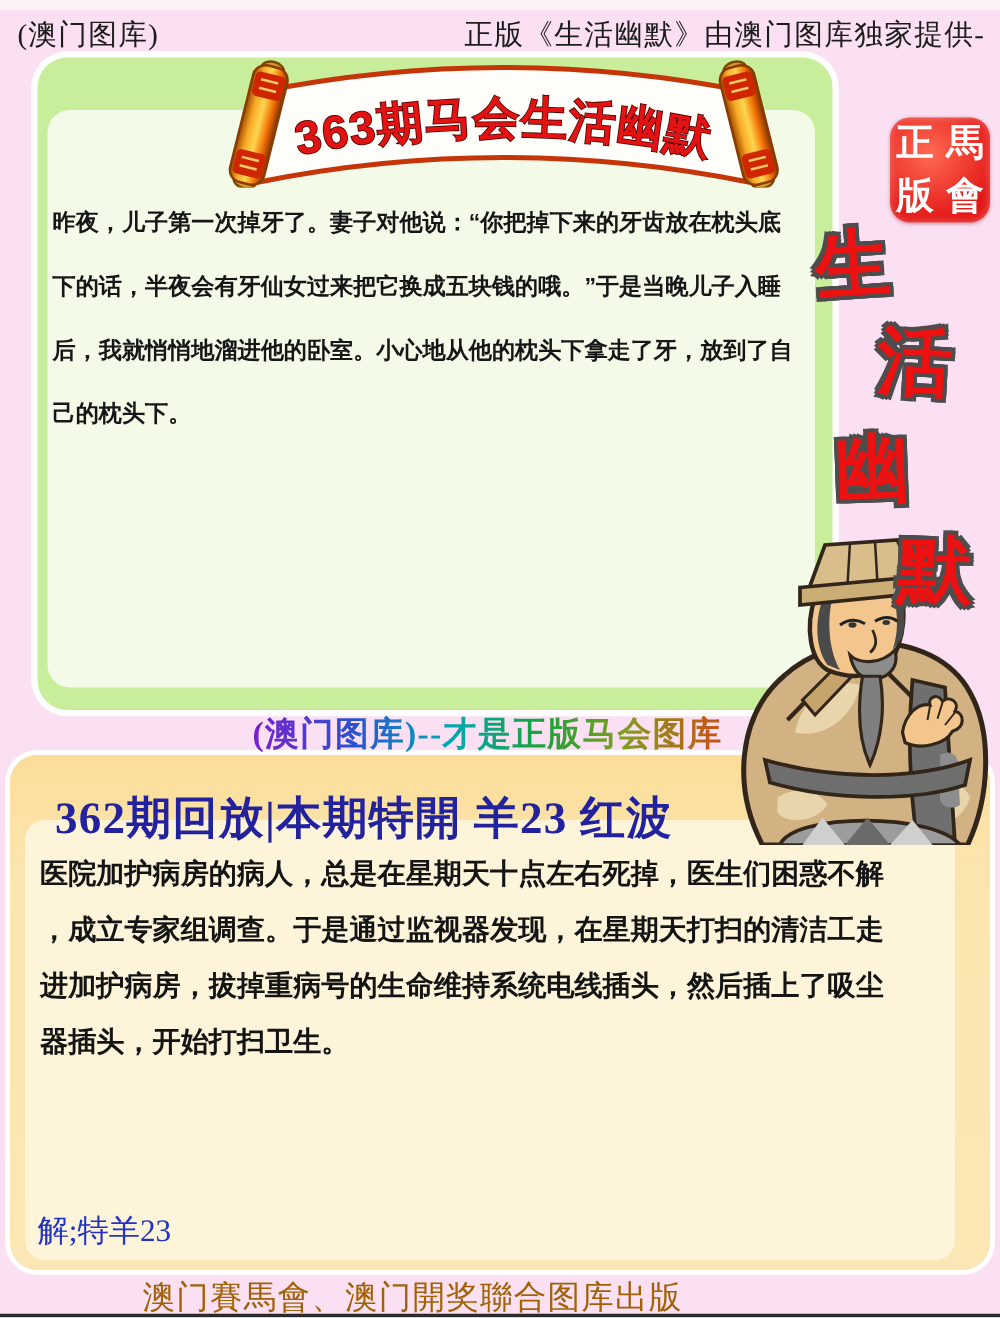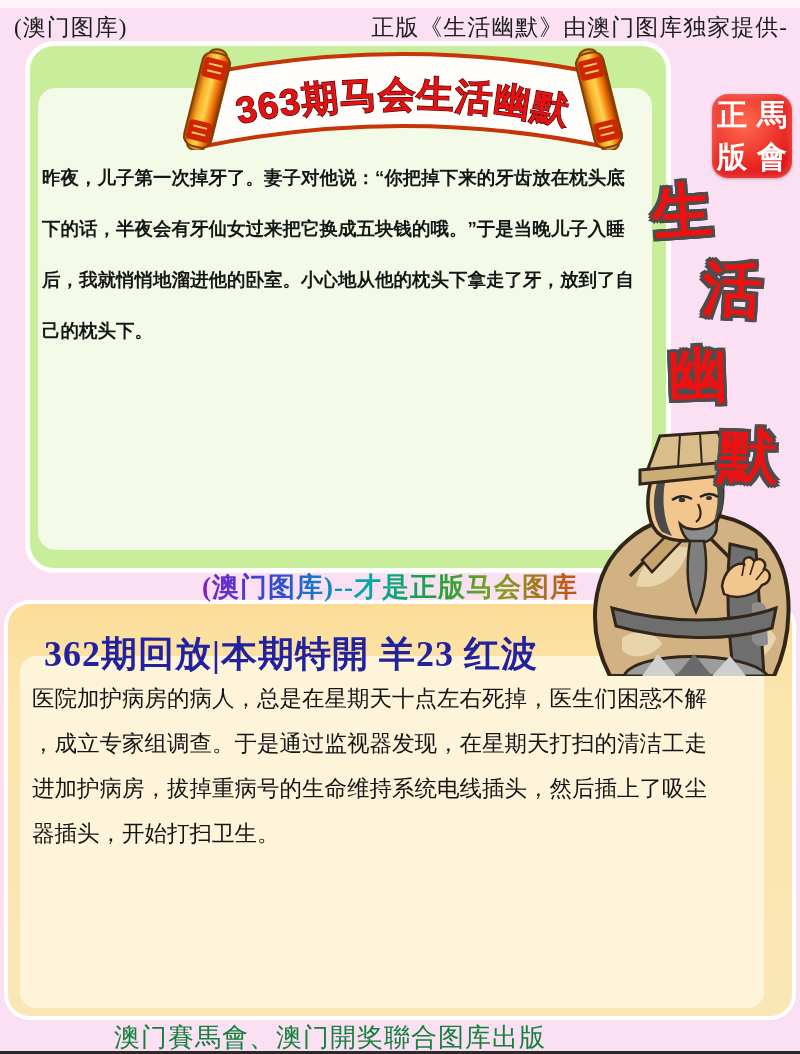--- a/index.html
+++ b/index.html
@@ -92,32 +92,32 @@
     position:absolute;left:44px;top:630px;
     font-size:36px;font-weight:bold;color:#22229e;letter-spacing:1px;z-index:2;
   }
   .replay-inner{
     position:absolute;left:20px;top:656px;width:744px;height:352px;
     background:#fdf4da;border-radius:16px;z-index:1;
   }
   .replay-body{
     position:absolute;left:32px;top:676px;width:692px;
     font-family:"Liberation Sans", sans-serif;
-    font-weight:normal;font-size:22.5px;line-height:45px;color:#141414;
+    font-weight:bold;font-size:22.5px;line-height:45px;color:#141414;
     line-break:anywhere;word-break:break-all;z-index:2;
   }
   .replay-answer{
     position:absolute;left:30px;top:968px;
     font-size:25px;color:#2233c4;z-index:2;
   }
 
   
   .footer-text{
     position:absolute;left:0;top:1020px;width:660px;text-align:center;
-    font-size:26px;color:#15803d;letter-spacing:1px;z-index:2;
+    font-size:26px;color:#a16207;letter-spacing:1px;z-index:2;
   }
   .bottom-bar{position:absolute;left:0;bottom:0;width:800px;height:3px;background:#2a2a2a;}
 </style>
 </head>
 <body>
 
 <div id="root">
 
   <div class="top-strip"></div>
 
@@ -206,17 +206,18 @@
     <path d="M138,162 C140,148 150,138 160,140 C158,134 166,130 170,137 C176,132 184,138 180,145 C188,147 188,158 178,161 C172,172 152,176 140,170 Z" fill="#f3c68e" stroke="#32261a" stroke-width="2.5"></path>
     <path d="M160,141 L158,152 M170,138 L166,151 M180,146 L172,156" stroke="#32261a" stroke-width="1.6" fill="none"></path>
   </svg>
 
   <div class="tagline">(澳门图库)--才是正版马会图库</div>
 
   <div class="replay-box"></div>
   <div class="replay-inner"></div>
   <div class="replay-heading serif">362期回放|本期特開 羊23 红波</div>
   <div class="replay-body sans">医院加护病房的病人，总是在星期天十点左右死掉，医生们困惑不解，成立专家组调查。于是通过监视器发现，在星期天打扫的清洁工走进加护病房，拔掉重病号的生命维持系统电线插头，然后插上了吸尘器插头，开始打扫卫生。</div>
+  <div class="replay-answer serif">解;特羊23</div>
 
   <div class="footer-text serif">澳门賽馬會、澳门開奖聯合图库出版</div>
   <div class="bottom-bar"></div>
 
 </div>
 
 </body></html>

